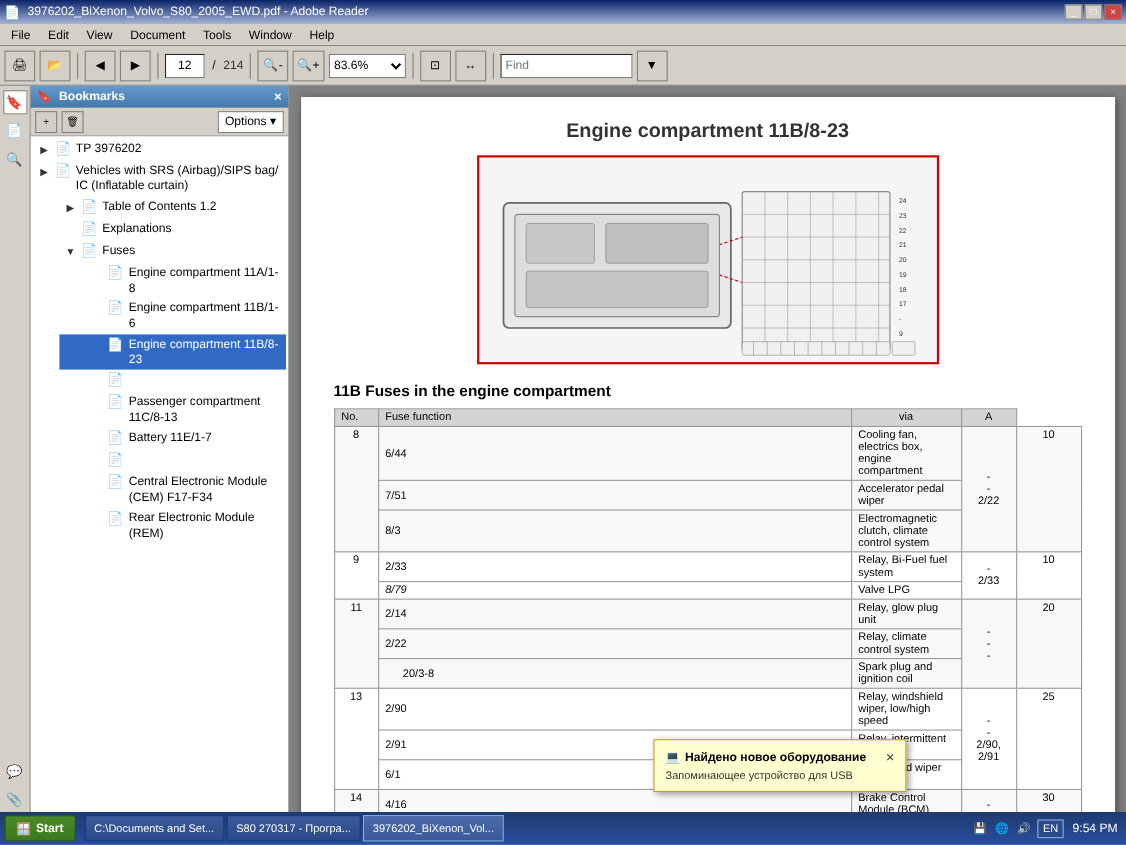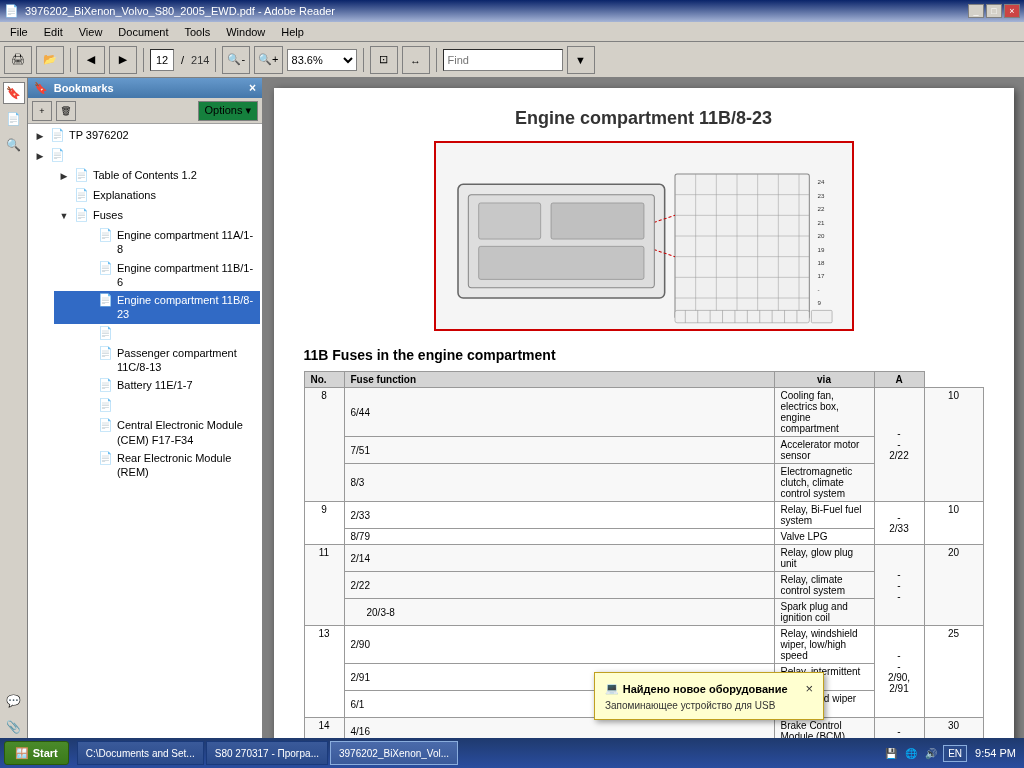--- a/index.html
+++ b/index.html
@@ -41,21 +41,21 @@
       gap: 4px;
       border-bottom: 1px solid #808080;
     }
     .tb-btn {
       height: 28px; min-width: 28px; background: #d4d0c8;
       border: 1px solid #808080; display: flex; align-items: center;
       justify-content: center; cursor: pointer; padding: 0 3px;
     }
     .tb-separator { width: 1px; height: 24px; background: #808080; margin: 0 2px; }
     .tb-nav-input {
-      width: 24px; height: 22px; text-align: center; border: 1px inset #808080;
+      width: 36px; height: 22px; text-align: center; border: 1px inset #808080;
       background: white; font-size: 11px;
     }
     .tb-total { font-size: 11px; color: #333; }
     .tb-zoom-select {
       height: 22px; border: 1px solid #808080; background: white;
       font-size: 11px; width: 70px;
     }
     .tb-find-input {
       height: 22px; border: 1px inset #808080; background: white;
       font-size: 11px; width: 120px; padding: 0 4px;
@@ -79,21 +79,21 @@
     #sidebar-toolbar {
       background: #d4d0c8; height: 26px; display: flex; align-items: center;
       padding: 0 4px; gap: 4px; border-bottom: 1px solid #a0a0a0;
     }
     .sidebar-tool-btn {
       height: 20px; width: 20px; background: #d4d0c8;
       border: 1px solid #808080; display: flex; align-items: center;
       justify-content: center; cursor: pointer; font-size: 9px;
     }
     .options-btn {
-      height: 20px; padding: 0 6px; background: #15803d;
+      height: 20px; padding: 0 6px; background: #ffffff;
       border: 1px solid #808080; font-size: 11px; cursor: pointer;
       display: flex; align-items: center; gap: 2px; margin-left: auto;
     }
     #sidebar-tree {
       flex: 1; overflow-y: auto; background: white; padding: 2px;
     }
     .tree-item {
       display: flex; align-items: flex-start; padding: 2px 4px; cursor: pointer;
       font-size: 11px; gap: 4px; user-select: none;
     }
@@ -129,21 +129,21 @@
       border: 2px solid #cc0000; margin: 0 auto 16px; width: 420px; height: 190px;
       background: #f5f5f5; display: flex; align-items: center; justify-content: center;
       position: relative; overflow: hidden;
     }
 
     .section-title { font-size: 14px; font-weight: bold; margin-bottom: 8px; }
     .fuse-table { width: 100%; border-collapse: collapse; font-size: 10px; }
     .fuse-table th, .fuse-table td {
       border: 1px solid #999; padding: 2px 6px;
     }
-    .fuse-table th { background: #d4d4d4; font-weight: bold; text-align: left; }
+    .fuse-table th { background: #d4d4d4; font-weight: normal; text-align: left; }
     .fuse-table tr.alt { background: #f8f8f8; }
     .fuse-table td.no { text-align: center; vertical-align: top; }
     .fuse-table td.via { text-align: center; }
     .fuse-table td.amp { text-align: center; vertical-align: top; }
 
     
     #statusbar {
       height: 30px; background: #d4d0c8; border-top: 1px solid #808080;
       display: flex; align-items: center; padding: 0 4px; gap: 4px;
     }
@@ -270,20 +270,21 @@
 
       <div class="tree-item">
         <span class="tree-expand">▶</span>
         <span style="color:#4477cc;font-size:12px;">📄</span>
         <span class="item-text">TP 3976202</span>
       </div>
 
       <div class="tree-item">
         <span class="tree-expand">▶</span>
         <span style="color:#4477cc;font-size:12px;">📄</span>
+        <span class="item-text">Vehicles with SRS (Airbag)/SIPS bag/ IC (Inflatable curtain)</span>
       </div>
 
       <div class="tree-item tree-indent1" style="padding-left:16px;">
         <span class="tree-expand">▶</span>
         <span style="color:#4477cc;font-size:12px;">📄</span>
         <span class="item-text">Table of Contents 1.2</span>
       </div>
 
       <div class="tree-item tree-indent1" style="padding-left:16px;">
         <span class="tree-expand"> </span>
@@ -427,35 +428,35 @@
         <tbody id="fuse-tbody">
         <tr class="alt">
               <td class="no" rowspan="3">8</td>
               <td style="width: 60px;">6/44</td>
               <td>Cooling fan, electrics box, engine compartment</td>
               <td class="via" rowspan="3">-<br>-<br>2/22</td>
               <td class="amp" rowspan="3">10</td>
             </tr>
             <tr class="alt">
               <td style="width: 60px;">7/51</td>
-              <td>Accelerator motor sensor</td>
+              <td>Accelerator pedal wiper</td>
             </tr>
             <tr class="alt">
               <td style="width: 60px;">8/3</td>
               <td>Electromagnetic clutch, climate control system</td>
             </tr>
             <tr>
               <td class="no" rowspan="2">9</td>
               <td style="width: 60px;">2/33</td>
               <td>Relay, Bi-Fuel fuel system</td>
               <td class="via" rowspan="2">-<br>2/33</td>
               <td class="amp" rowspan="2">10</td>
             </tr>
             <tr>
-              <td style="width: 60px;">8/79</td>
+              <td style="width: 60px; font-style: italic;">8/79</td>
               <td>Valve LPG</td>
             </tr>
             <tr class="alt">
               <td class="no" rowspan="3">11</td>
               <td style="width: 60px;">2/14</td>
               <td>Relay, glow plug unit</td>
               <td class="via" rowspan="3">-<br>-<br>-</td>
               <td class="amp" rowspan="3">20</td>
             </tr>
             <tr class="alt">

